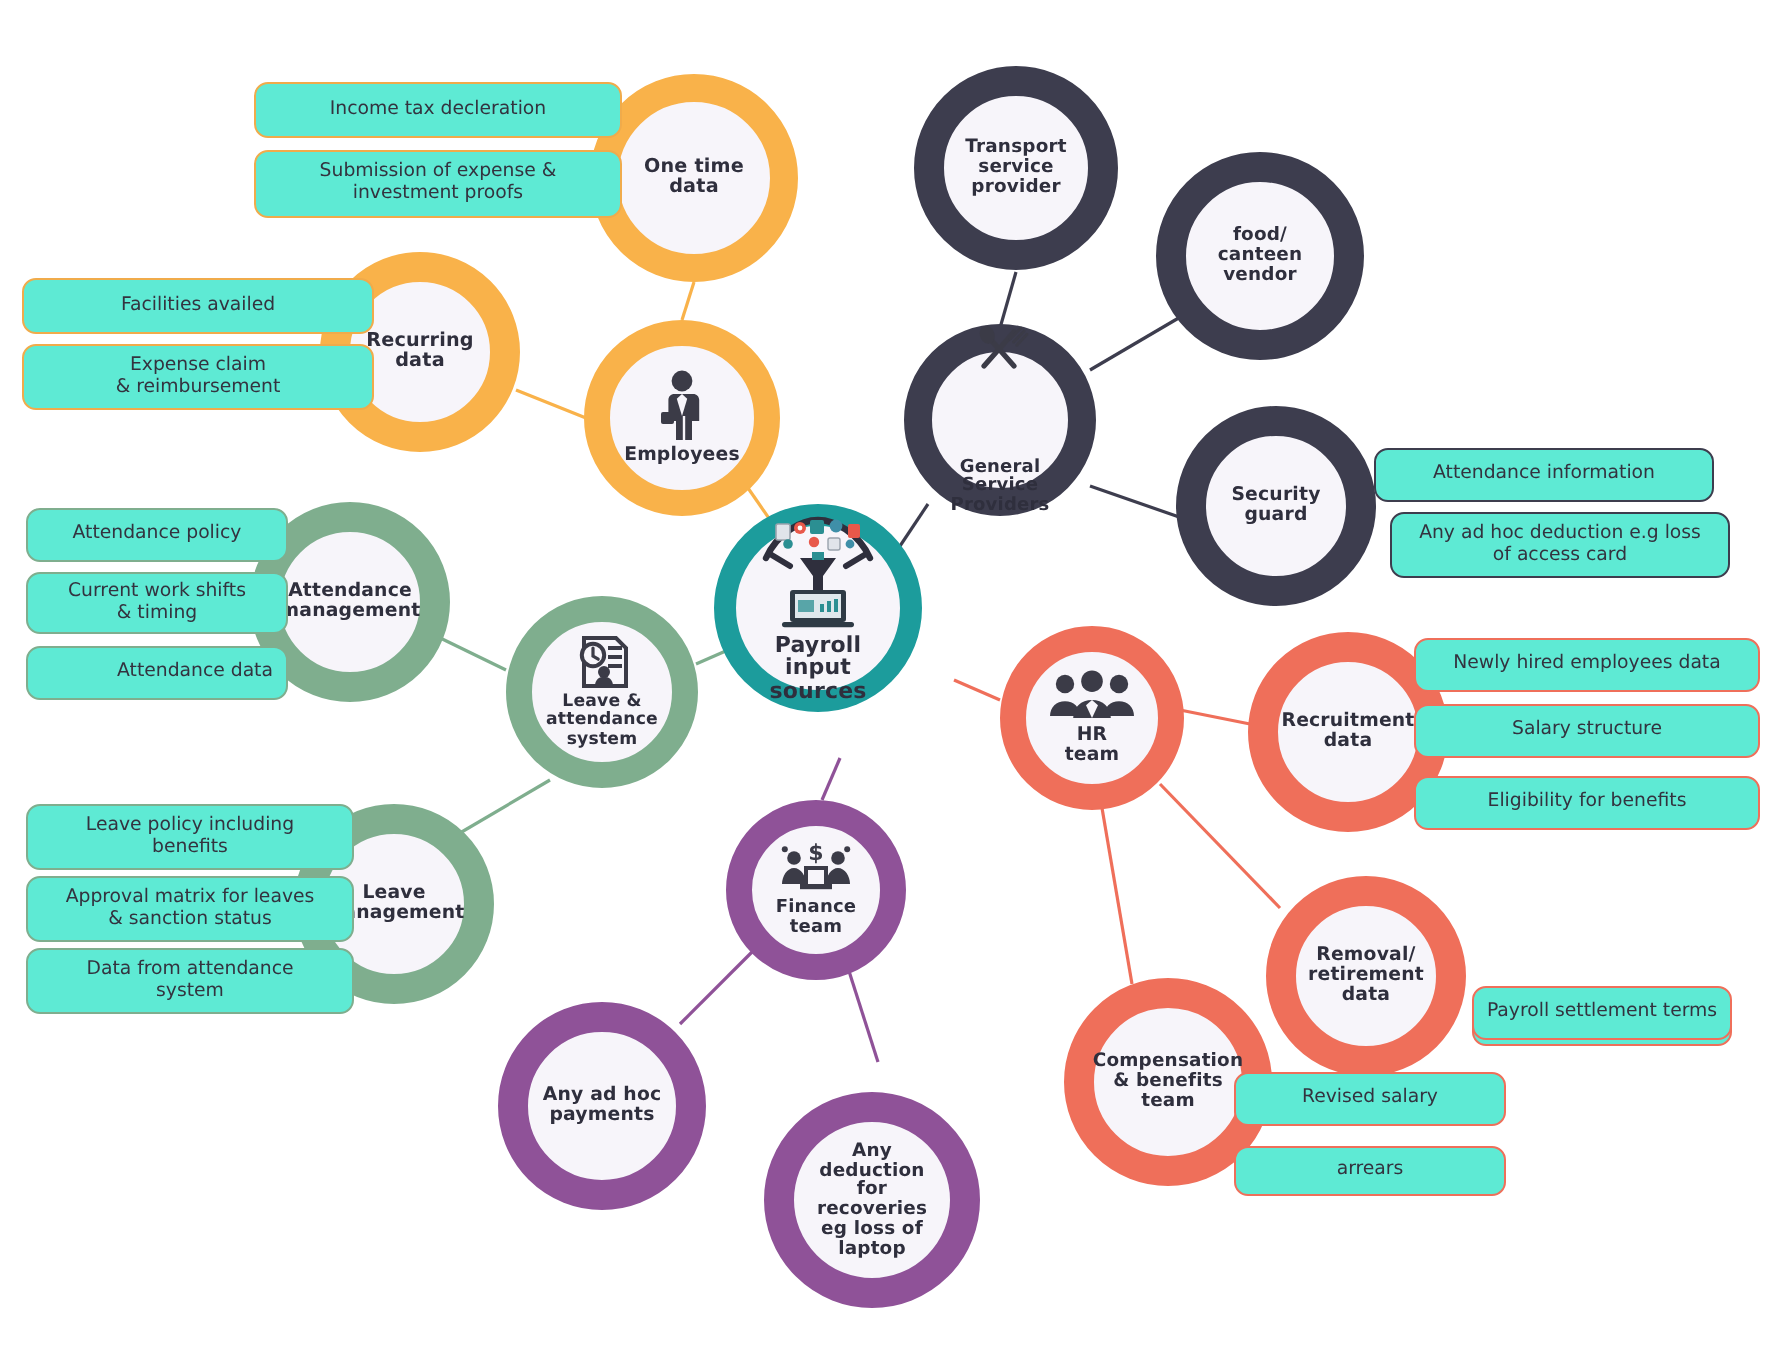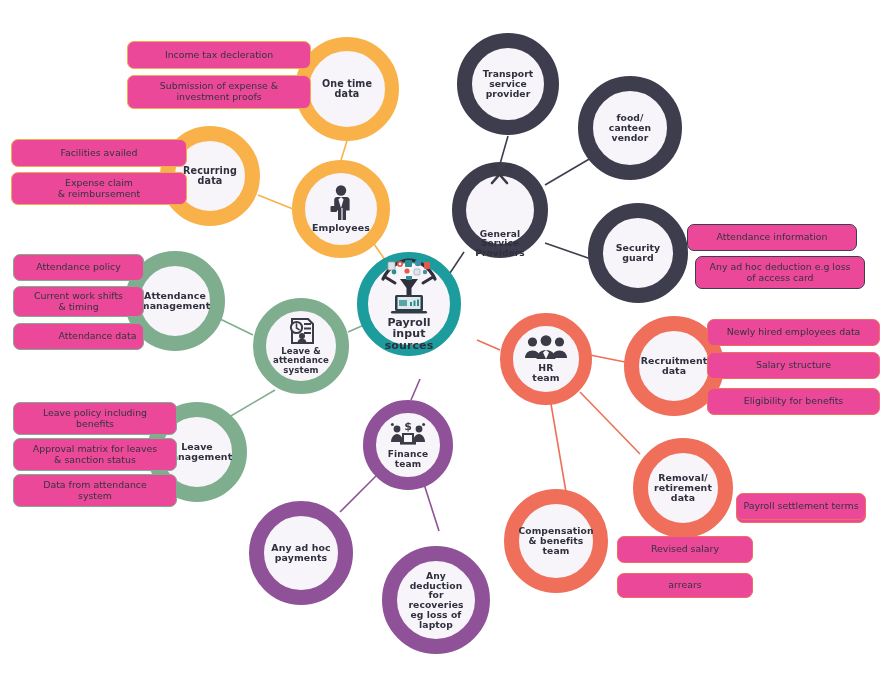--- a/index.html
+++ b/index.html
@@ -5,21 +5,21 @@
   html,body{margin:0;padding:0;background:#ffffff;}
   body{width:887px;height:680px;overflow:hidden;font-family:"DejaVu Sans",sans-serif;}
   #stage{position:relative;width:887px;height:680px;background:#ffffff;}
   #edges{position:absolute;left:0;top:0;width:887px;height:680px;}
   .node{position:absolute;border-radius:50%;box-sizing:border-box;
         display:flex;align-items:center;justify-content:center;flex-direction:column;
         background:#f7f5fa;text-align:center;}
   .node .cap{color:#2f2f3d;line-height:1.06;letter-spacing:.1px;font-weight:600;
              padding:0 4px;white-space:pre-line;}
   .node .glyph{display:block;line-height:0;margin-bottom:2px;}
-  .lbl{position:absolute;box-sizing:border-box;background:#ec4899;border-radius:7px;
+  .lbl{position:absolute;box-sizing:border-box;background:#5eead4;border-radius:7px;
        border:1px solid #c8c8d0;display:flex;align-items:center;justify-content:center;
        text-align:center;color:#33333f;line-height:1.16;font-size:9.4px;
        padding:2px 6px;white-space:pre-line;}
   .c-center{z-index:6}
 </style>
 </head>
 <body>
 
 <div id="stage">
 
@@ -212,21 +212,21 @@
     <span class="cap" style="font-size:9.4px;">Recruitment
 data</span>
   </div>
 
   <div class="node" style="left:633px;top:438px;width:100px;height:100px;border:15px solid #ef6f5a;">
     <span class="cap" style="font-size:9.4px;">Removal/
 retirement
 data</span>
   </div>
 
-  <div class="node" style="left:504px;top:489px;width:104px;height:104px;border:15px solid #ef6f5a;">
+  <div class="node" style="left:532px;top:489px;width:104px;height:104px;border:15px solid #ef6f5a;">
     <span class="cap" style="font-size:9.2px;">Compensation
 &amp; benefits
 team</span>
   </div>
 
   <div class="lbl" style="left:707px;top:319px;width:173px;height:27px;border-color:#ef6f5a;">Newly hired employees data</div>
   <div class="lbl" style="left:707px;top:352px;width:173px;height:27px;border-color:#ef6f5a;">Salary structure</div>
   <div class="lbl" style="left:707px;top:388px;width:173px;height:27px;border-color:#ef6f5a;">Eligibility for benefits</div>
 
   <div class="lbl" style="left:736px;top:456px;width:130px;height:27px;border-color:#ef6f5a;margin-top:40px;">Notice period</div>

